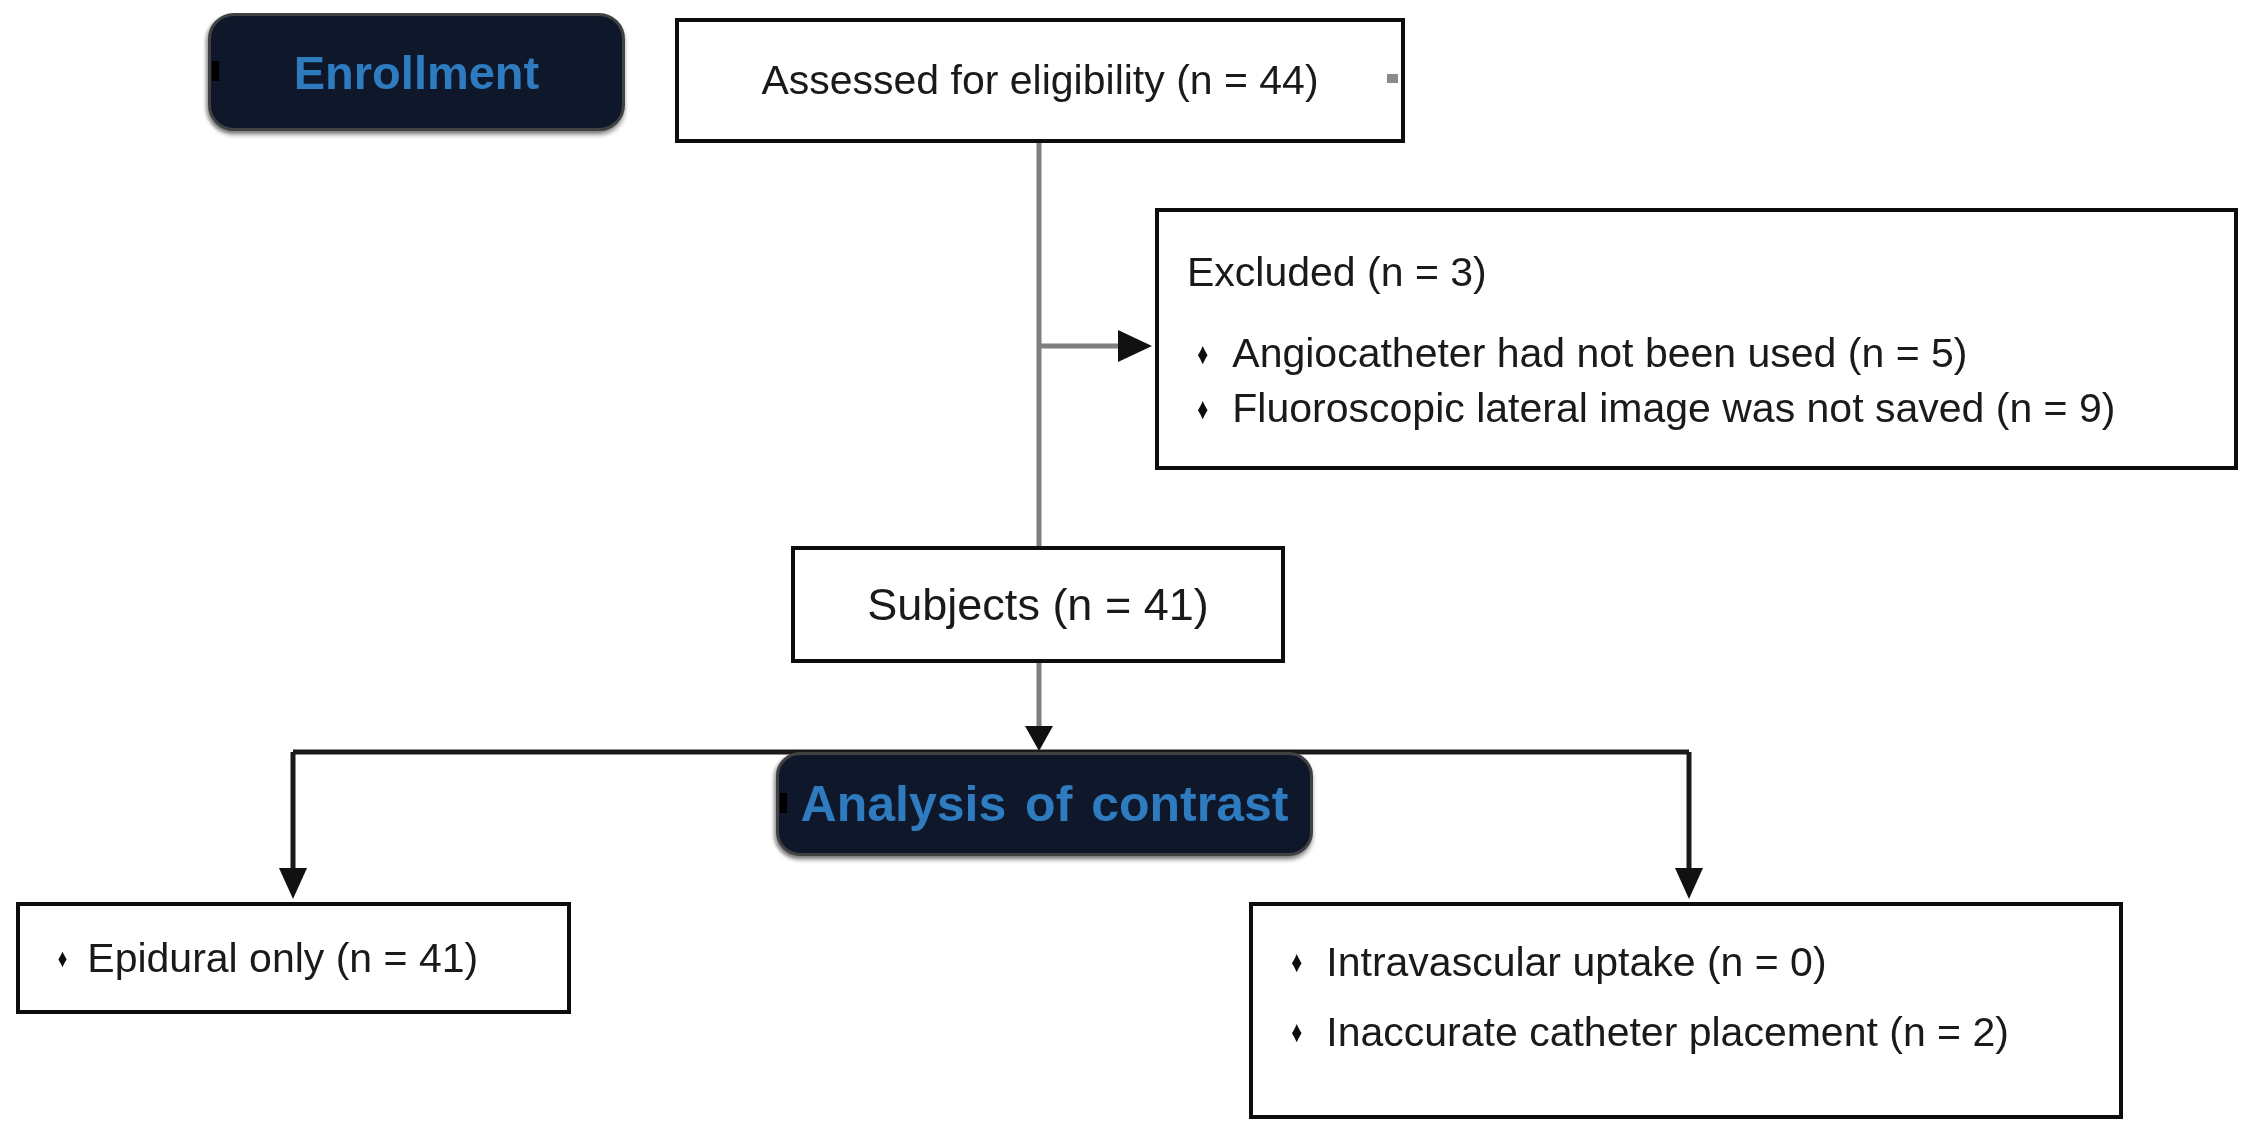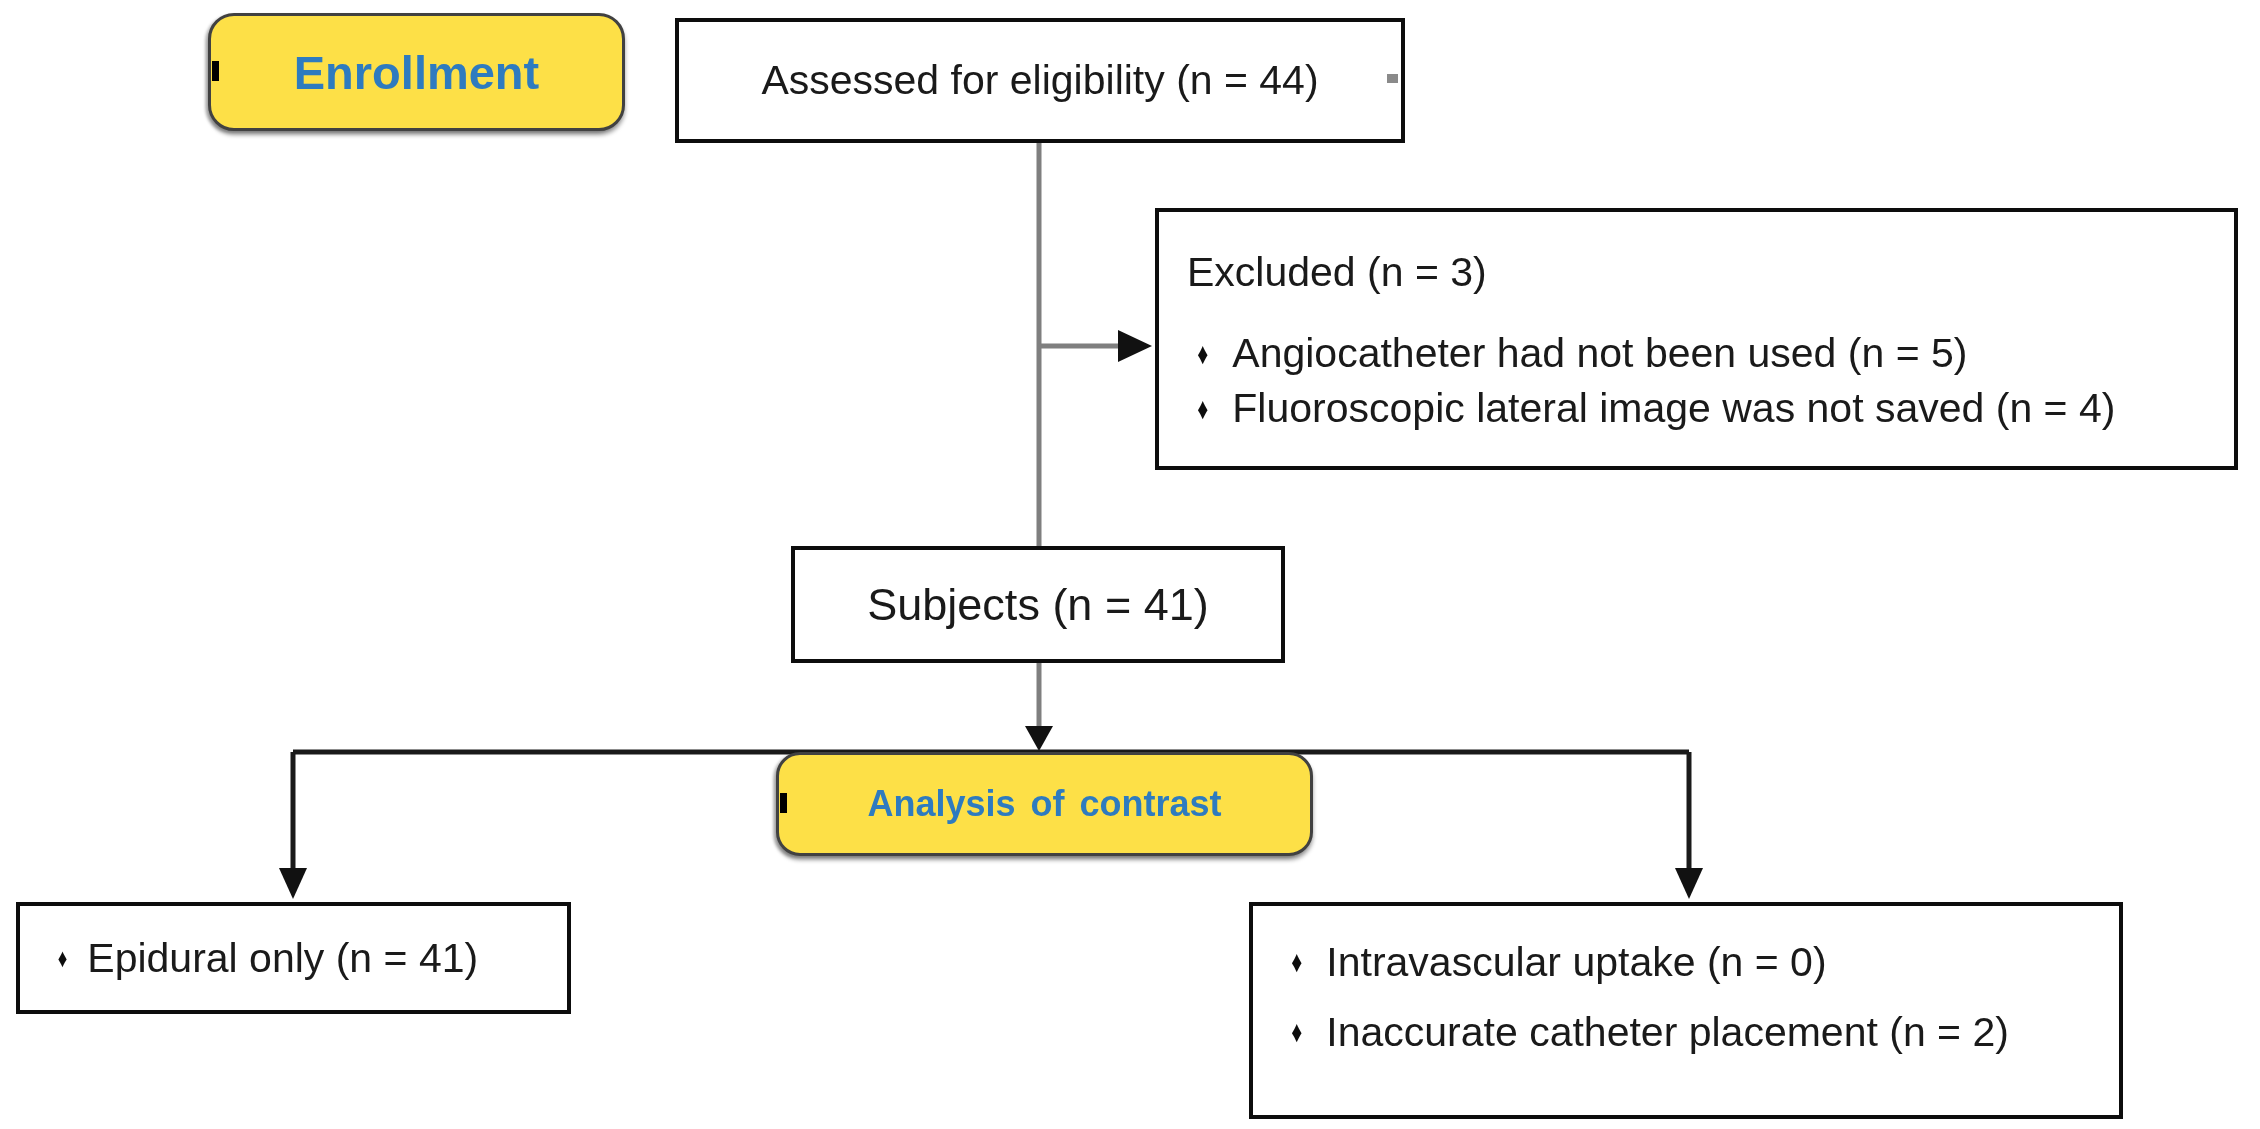--- a/index.html
+++ b/index.html
@@ -54,33 +54,33 @@
     font-size: 30px;
     transform: scaleX(0.72);
     margin: 0 22px 0 8px;
     color: #0d0d0d;
     line-height: 1;
   }
   .box-epidural .diamond { font-size: 26px; margin: 0 18px 0 6px; }
 
   
   .phase {
-    background: #fde047;
+    background: #0f172a;
     border: 3px solid #414141;
     border-radius: 26px;
     display: flex;
     align-items: center;
     justify-content: center;
     color: #2e7bbf;
     font-weight: bold;
     box-shadow: 0 4px 4px rgba(0,0,0,0.38), -3px 2px 3px rgba(0,0,0,0.22);
     word-spacing: 5px;
   }
   .phase-enrollment { left: 208px; top: 13px;  width: 417px; height: 118px; font-size: 47px; }
-  .phase-analysis   { left: 776px; top: 752px; width: 537px; height: 104px; font-size: 36px; border-radius: 24px; }
+  .phase-analysis   { left: 776px; top: 752px; width: 537px; height: 104px; font-size: 50px; border-radius: 24px; }
 
   
   .notch {
     position: absolute;
     left: 1px;
     top: 50%;
     transform: translateY(-55%);
     width: 7px;
     height: 20px;
     background: #000000;
@@ -129,21 +129,21 @@
   </div>
 
   <div class="node box box-excluded">
     <div class="ex-title">Excluded (n = 3)</div>
     <div class="bullet-row">
       <span class="diamond">♦</span>
       <span>Angiocatheter had not been used (n = 5)</span>
     </div>
     <div class="bullet-row">
       <span class="diamond">♦</span>
-      <span>Fluoroscopic lateral image was not saved (n = 4)</span>
+      <span>Fluoroscopic lateral image was not saved (n = 9)</span>
     </div>
   </div>
 
   <div class="node box box-subjects center-text">
     <span>Subjects (n = 41)</span>
   </div>
 
   <div class="node phase phase-analysis">
     <span class="notch"></span>
     <span>Analysis of contrast</span>

